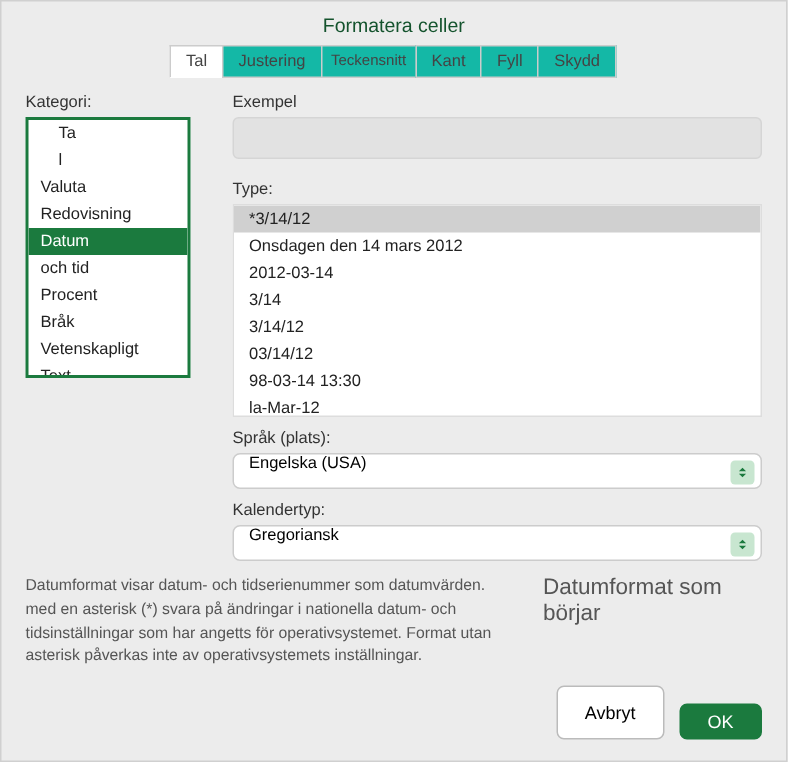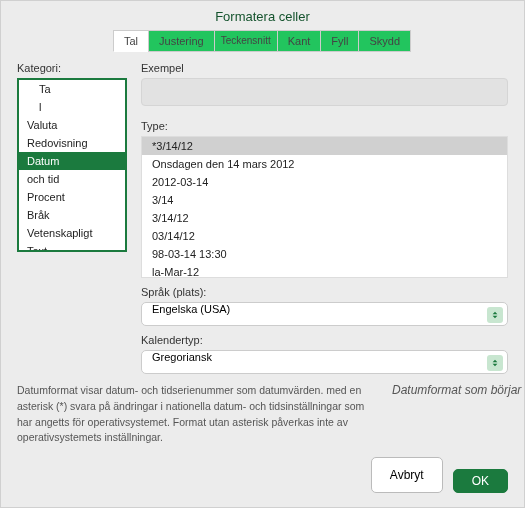--- a/index.html
+++ b/index.html
@@ -1,40 +1,40 @@
 <!DOCTYPE html>
 <html><head>
 <meta charset="utf-8">
 <style>
   * { box-sizing: border-box; font-family: -apple-system, Helvetica, Arial, sans-serif; }
   body { margin: 0; background: #e8e8e8; width: 525px; height: 508px; overflow: hidden; }
   .dialog { background: #ececec; border: 1px solid #d0d0d0; width: 525px; height: 508px; position: relative; }
   .title { text-align: center; font-size: 13px; padding: 8px 0 6px; color: #14532d; }
   .tabs { display: flex; justify-content: center; gap: 0; margin: 0 60px 10px; }
-  .tab { font-size: 11px; padding: 4px 10px; background: #22c55e; border: 1px solid #ccc; margin-left: -1px; cursor: pointer; color: #444; }
+  .tab { font-size: 11px; padding: 4px 10px; background: #14b8a6; border: 1px solid #ccc; margin-left: -1px; cursor: pointer; color: #444; }
   .tab.active { background: #fff; border-bottom: 1px solid #fff; font-weight: 500; }
   .tab.small { font-size: 10px; padding: 4px 6px; }
-  .content { display: flex; padding: 0 16px; gap: 14px; }
+  .content { display: flex; padding: 0 16px; gap: 28px; }
   .left { width: 110px; }
   .label { font-size: 11px; color: #333; margin-bottom: 4px; }
   .catlist { border: 2px solid #1b7a3e; background: #fff; height: 174px; overflow: hidden; }
   .catitem { font-size: 11px; padding: 3px 8px; color: #222; cursor: pointer; }
   .catitem.indent { padding-left: 20px; }
   .catitem.selected { background: #1b7a3e; color: #fff; }
   .right { flex: 1; }
   .exbox { background: #e2e2e2; border: 1px solid #d5d5d5; border-radius: 4px; height: 28px; margin-bottom: 14px; }
   .typelist { background: #fff; border: 1px solid #ddd; height: 142px; overflow: hidden; margin-bottom: 8px; }
   .typeitem { font-size: 11px; padding: 3px 10px; color: #222; cursor: pointer; }
   .typeitem.selected { background: #d0d0d0; }
   .dd { position: relative; background: #fff; border: 1px solid #ccc; border-radius: 5px; height: 24px; display: flex; padding: 0 26px 0 10px; font-size: 11px; margin-bottom: 8px; cursor: pointer; }
   .dd-arrow { position: absolute; right: 4px; top: 4px; width: 16px; height: 16px; background: #c8e6d0; border-radius: 3px; display: flex; align-items: center; justify-content: center; }
   .dd-arrow svg { width: 8px; height: 8px; fill: #1b7a3e; }
-  .note-area { position: absolute; left: 16px; right: 2px; top: 382px; display: flex; gap: 20px; }
+  .note-area { position: absolute; left: 16px; right: 32px; top: 382px; display: flex; gap: 20px; }
   .note-left { font-size: 10.5px; color: #555; line-height: 1.5; flex: 1; }
-  .note-right { font-size: 12px; color: #555; width: 130px; text-align: left; padding-top: 0; font-style: italic; }
+  .note-right { font-size: 15px; color: #555; width: 130px; text-align: left; padding-top: 0; }
   .footer { position: absolute; right: 16px; bottom: 14px; display: flex; gap: 10px; }
   .btn { font-size: 12px; padding: 4px 18px; border-radius: 5px; border: 1px solid #bbb; background: #fff; cursor: pointer; }
   .btn.primary { background: #1b7a3e; color: #fff; border-color: #1b7a3e; font-weight: 500; margin-top: 12px; }
 </style>
 </head>
 <body>
 
 <div class="dialog">
   <div class="title">Formatera celler</div>
 

